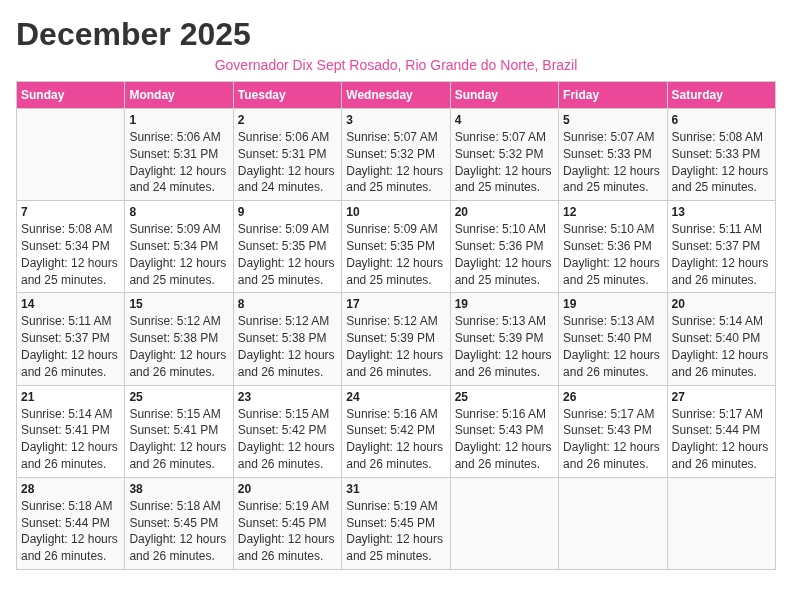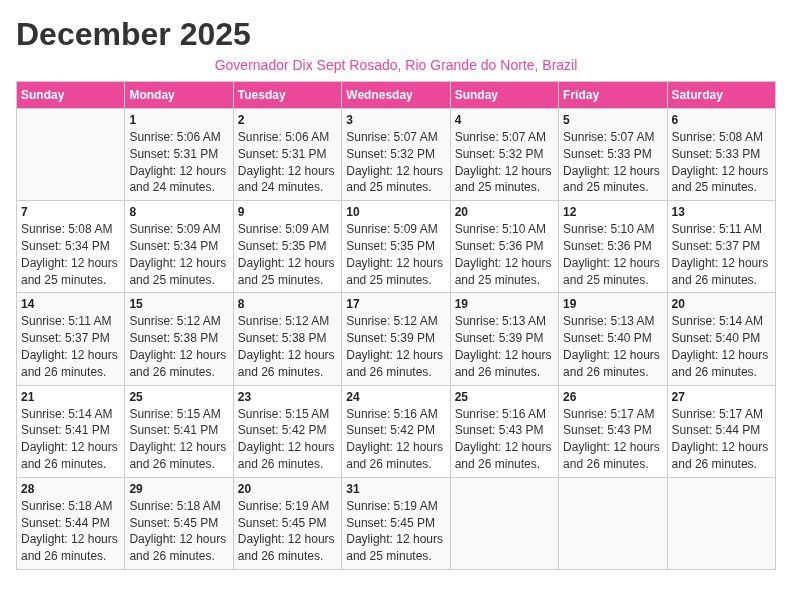--- a/index.html
+++ b/index.html
@@ -225,21 +225,21 @@
           <div class="day-number">27</div>
           <div class="day-info">Sunrise: 5:17 AM<br>Sunset: 5:44 PM<br>Daylight: 12 hours<br>and 26 minutes.</div>
         </td>
       </tr>
       <tr>
         <td>
           <div class="day-number">28</div>
           <div class="day-info">Sunrise: 5:18 AM<br>Sunset: 5:44 PM<br>Daylight: 12 hours<br>and 26 minutes.</div>
         </td>
         <td>
-          <div class="day-number">29</div>
+          <div class="day-number">38</div>
           <div class="day-info">Sunrise: 5:18 AM<br>Sunset: 5:45 PM<br>Daylight: 12 hours<br>and 26 minutes.</div>
         </td>
         <td>
           <div class="day-number">20</div>
           <div class="day-info">Sunrise: 5:19 AM<br>Sunset: 5:45 PM<br>Daylight: 12 hours<br>and 26 minutes.</div>
         </td>
         <td>
           <div class="day-number">31</div>
           <div class="day-info">Sunrise: 5:19 AM<br>Sunset: 5:45 PM<br>Daylight: 12 hours<br>and 25 minutes.</div>
         </td>

